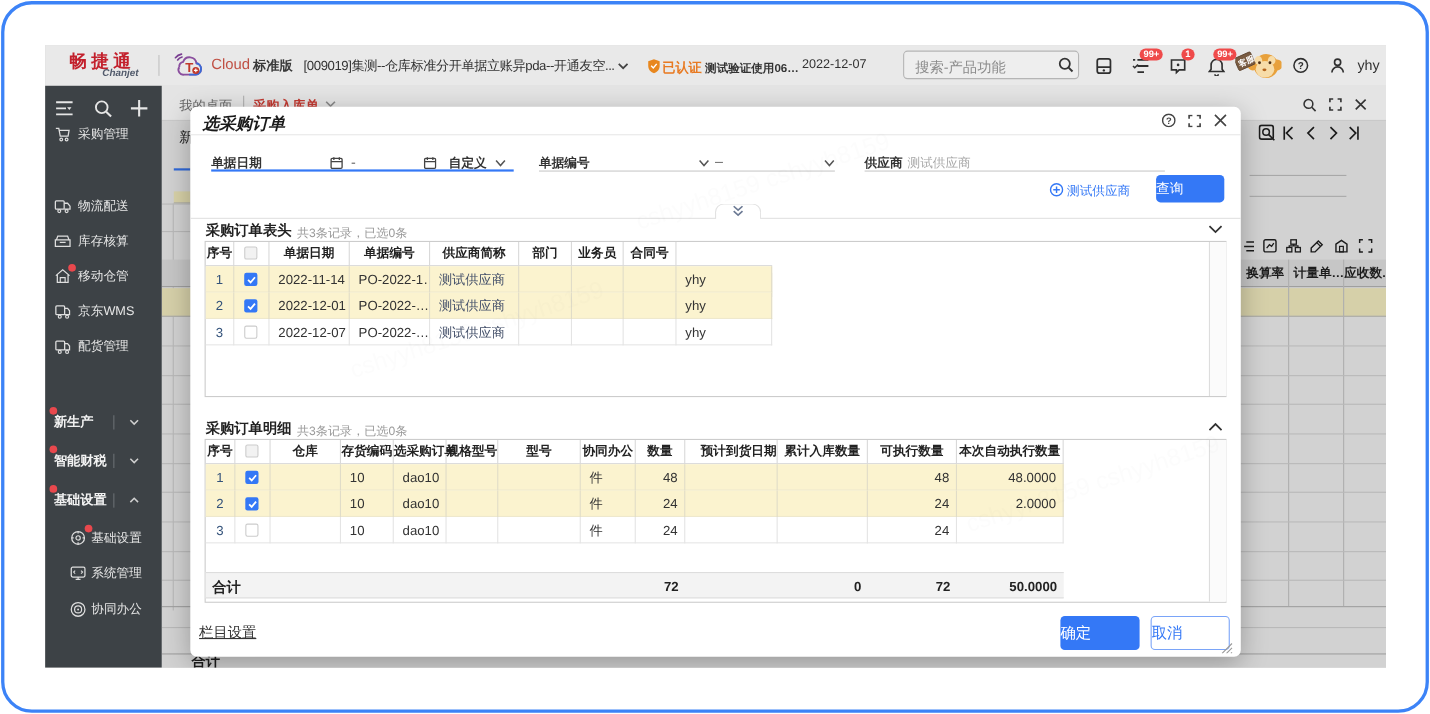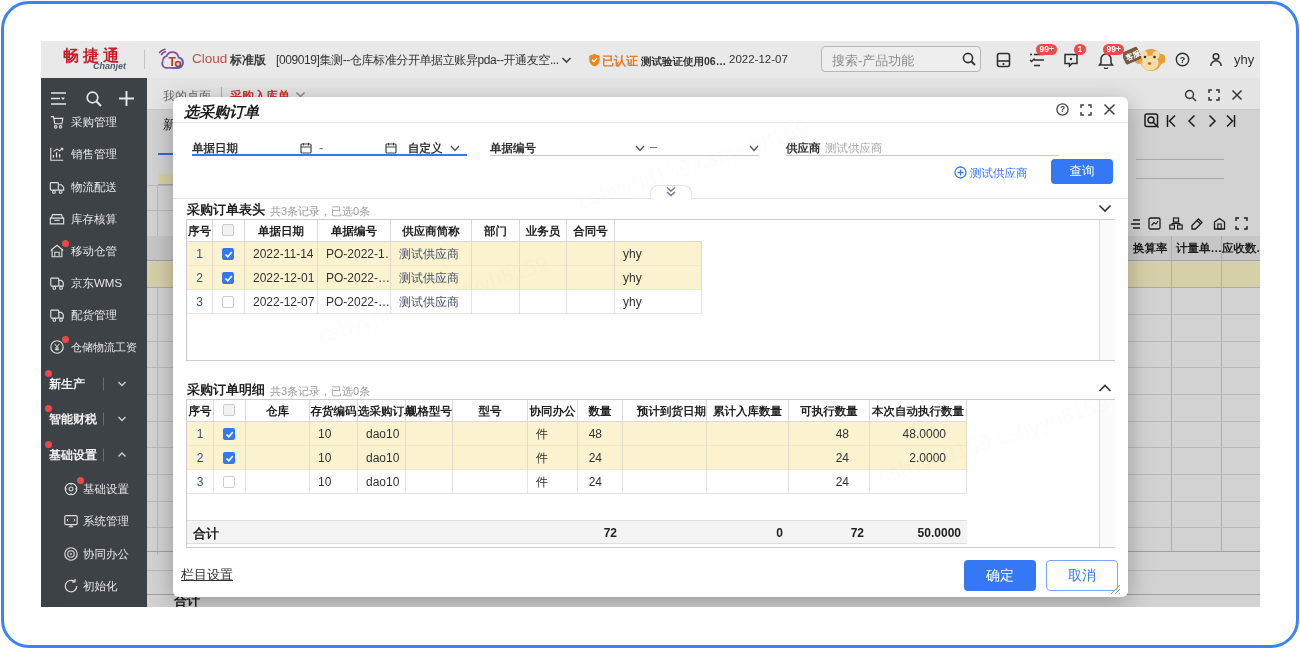--- a/index.html
+++ b/index.html
@@ -27,22 +27,22 @@
 .gridtbl .hrow{position:absolute;left:0;top:0;right:0;height:22px;border-bottom:1px solid #d9d9d9;}
 .hc{position:absolute;top:0;height:22px;line-height:22px;font-weight:bold;font-size:11.5px;white-space:nowrap;color:#222;text-align:center;border-right:1px solid #d9d9d9;}
 .dc{position:absolute;height:24px;line-height:24px;font-size:12px;color:#333;border-right:1px solid #e0dcc8;white-space:nowrap;overflow:hidden;}
 .drow{position:absolute;left:0;height:24px;}
 .yrow{background:#fbf3cf;}
 .wrow .dc{border-right:1px solid #e4e4e4;}
 .cb{position:absolute;width:12px;height:12px;border-radius:2px;top:6px;}
 .cbon{background:#3478f6;}
 .cboff{background:#fff;border:1px solid #ccc;}
 .cbon svg{margin:1.5px auto;}
-.num{text-align:right;padding-right:20px;}
-.btn{position:absolute;border-radius:4px;font-size:14px;text-align:center;}
+.num{text-align:right;padding-right:6px;}
+.btn{position:absolute;border-radius:4px;font-size:14px;}
 
 .dimline{position:absolute;background:#b9b9b9;}
 .dimtext{position:absolute;color:#1c1c1c;white-space:nowrap;}
 .wm{position:absolute;color:rgba(120,120,130,.024);font-size:22px;transform:rotate(-18deg);white-space:nowrap;z-index:11;pointer-events:none;}
 </style></head>
 <body>
 <div id="app" class="a">
   <div id="topbar" class="a">
     <div class="a" style="left:17px;top:5px;width:70px;text-align:center;font-weight:bold;font-size:16px;color:#c3202c;letter-spacing:4px;">畅捷通</div>
     <div class="a" style="left:17px;top:20px;width:68px;text-align:right;font-style:italic;font-weight:bold;font-size:9px;color:#515a6b;">Chanjet</div>
@@ -224,29 +224,20 @@
         <path d="M8.5 1 V16 M1 8.5 H16" stroke="#e6e6e6" stroke-width="1.9"></path>
       </svg>
     <div class="mi" style="top:28px;">
         <svg class="ic" viewBox="0 0 18 18">
           <path d="M2 3 h3 l1.5 8 h7.5 M5.5 5 h10 l-1 6 h-8" fill="none" stroke="#dedede" stroke-width="1.3"></path>
           <circle cx="7.5" cy="14.5" r="1.4" fill="none" stroke="#dedede" stroke-width="1.2"></circle>
           <circle cx="13" cy="14.5" r="1.4" fill="none" stroke="#dedede" stroke-width="1.2"></circle>
         </svg>
         <span class="tx">采购管理</span>
       </div>
-    <div class="mi" style="top:60px;">
-        <svg class="ic" viewBox="0 0 18 18">
-          <path d="M2 2 V16 H16" fill="none" stroke="#dedede" stroke-width="1.3"></path>
-          <path d="M5 13 V10 M8.5 13 V7 M12 13 V9" stroke="#dedede" stroke-width="1.4"></path>
-          <path d="M5 6 L9 3.5 L12 5.5 L15.5 2.5" fill="none" stroke="#dedede" stroke-width="1.2"></path>
-          <path d="M15.5 2.5 v2.4 M15.5 2.5 h-2.4" stroke="#dedede" stroke-width="1.2"></path>
-        </svg>
-        <span class="tx">销售管理</span>
-      </div>
     <div class="mi" style="top:93px;">
         <svg class="ic" viewBox="0 0 18 18">
           <rect x="1.5" y="4" width="9" height="8.5" rx="1" fill="none" stroke="#dedede" stroke-width="1.3"></rect>
           <path d="M10.5 6.5 h3.5 l2.5 3 v3 h-6" fill="none" stroke="#dedede" stroke-width="1.3"></path>
           <circle cx="5.5" cy="14.5" r="1.5" fill="none" stroke="#dedede" stroke-width="1.2"></circle>
           <circle cx="13" cy="14.5" r="1.5" fill="none" stroke="#dedede" stroke-width="1.2"></circle>
         </svg>
         <span class="tx">物流配送</span>
       </div>
     <div class="mi" style="top:125px;">
@@ -276,28 +267,20 @@
       </div>
     <div class="mi" style="top:221px;">
         <svg class="ic" viewBox="0 0 18 18">
           <rect x="2" y="3.5" width="9" height="9" rx="1" fill="none" stroke="#dedede" stroke-width="1.3"></rect>
           <path d="M11 6 h3 l2 2.5 v4 h-5" fill="none" stroke="#dedede" stroke-width="1.3"></path>
           <circle cx="6" cy="14.5" r="1.5" fill="none" stroke="#dedede" stroke-width="1.2"></circle>
           <circle cx="13.5" cy="14.5" r="1.5" fill="none" stroke="#dedede" stroke-width="1.2"></circle>
         </svg>
         <span class="tx">配货管理</span>
       </div>
-    <div class="mi" style="top:253px;">
-        <svg class="ic" viewBox="0 0 18 18">
-          <circle cx="9" cy="9" r="7" fill="none" stroke="#dedede" stroke-width="1.3"></circle>
-          <path d="M6.5 5.5 L9 9 L11.5 5.5 M9 9 V13 M6.8 10.2 h4.4 M6.8 12 h4.4" stroke="#dedede" stroke-width="1.1" fill="none"></path>
-        </svg>
-        <span class="tx" style="font-size:11px;">仓储物流工资</span>
-        <span class="rdot" style="left:21px;top:5px;"></span>
-      </div>
     <div class="gi" style="top:292px;height:28px;">
         <span class="tx">新生产</span>
         <span class="bar"></span>
         <svg class="ch" viewBox="0 0 10 10">
           <path d="M1.5 3 L5 6.5 L8.5 3" stroke="#cfcfcf" stroke-width="1.4" fill="none"></path>
         </svg>
         <span class="rdot" style="left:4px;top:0;"></span>
       </div>
     <div class="gi" style="top:327px;height:28px;">
         <span class="tx">智能财税</span>
@@ -332,27 +315,20 @@
         </svg>
         <span class="tx" style="left:42px;">系统管理</span>
       </div>
     <div class="mi" style="top:460px;">
         <svg class="ic" style="left:22px;" viewBox="0 0 18 18">
           <circle cx="9" cy="9" r="7" fill="none" stroke="#dedede" stroke-width="1.3"></circle>
           <circle cx="9" cy="9" r="3.6" fill="none" stroke="#dedede" stroke-width="1.2"></circle>
           <circle cx="9" cy="9" r="1" fill="#dedede"></circle>
         </svg>
         <span class="tx" style="left:42px;">协同办公</span>
-      </div>
-    <div class="mi" style="top:492px;">
-        <svg class="ic" style="left:22px;" viewBox="0 0 18 18">
-          <path d="M15.5 9 a6.5 6.5 0 1 1 -2.5 -5" fill="none" stroke="#dedede" stroke-width="1.4"></path>
-          <path d="M13.5 1 v3.5 h-3.5" fill="none" stroke="#dedede" stroke-width="1.4"></path>
-        </svg>
-        <span class="tx" style="left:42px;">初始化</span>
       </div>
   </div>
   <div id="modal" class="a">
     <div class="wm" style="left:400px;top:55px;">cshyyh8159  cshyyh8159</div>
     <div class="wm" style="left:140px;top:190px;">cshyyh8159  cshyyh8159</div>
     <div class="wm" style="left:700px;top:330px;">cshyyh8159  cshyyh8159</div>
     <div class="a" style="left:11px;top:6px;font-size:15px;font-weight:bold;color:#1a1a1a;font-style:italic;">选采购订单</div>
     <svg class="a" style="left:883px;top:6px;" width="13" height="13" viewBox="0 0 13 13">
         <circle cx="6.5" cy="6.5" r="5.6" fill="none" stroke="#444" stroke-width="1.3"></circle>
         <text x="4" y="9.4" font-size="8.5" font-weight="bold" fill="#444" font-family="Liberation Sans">?</text>

